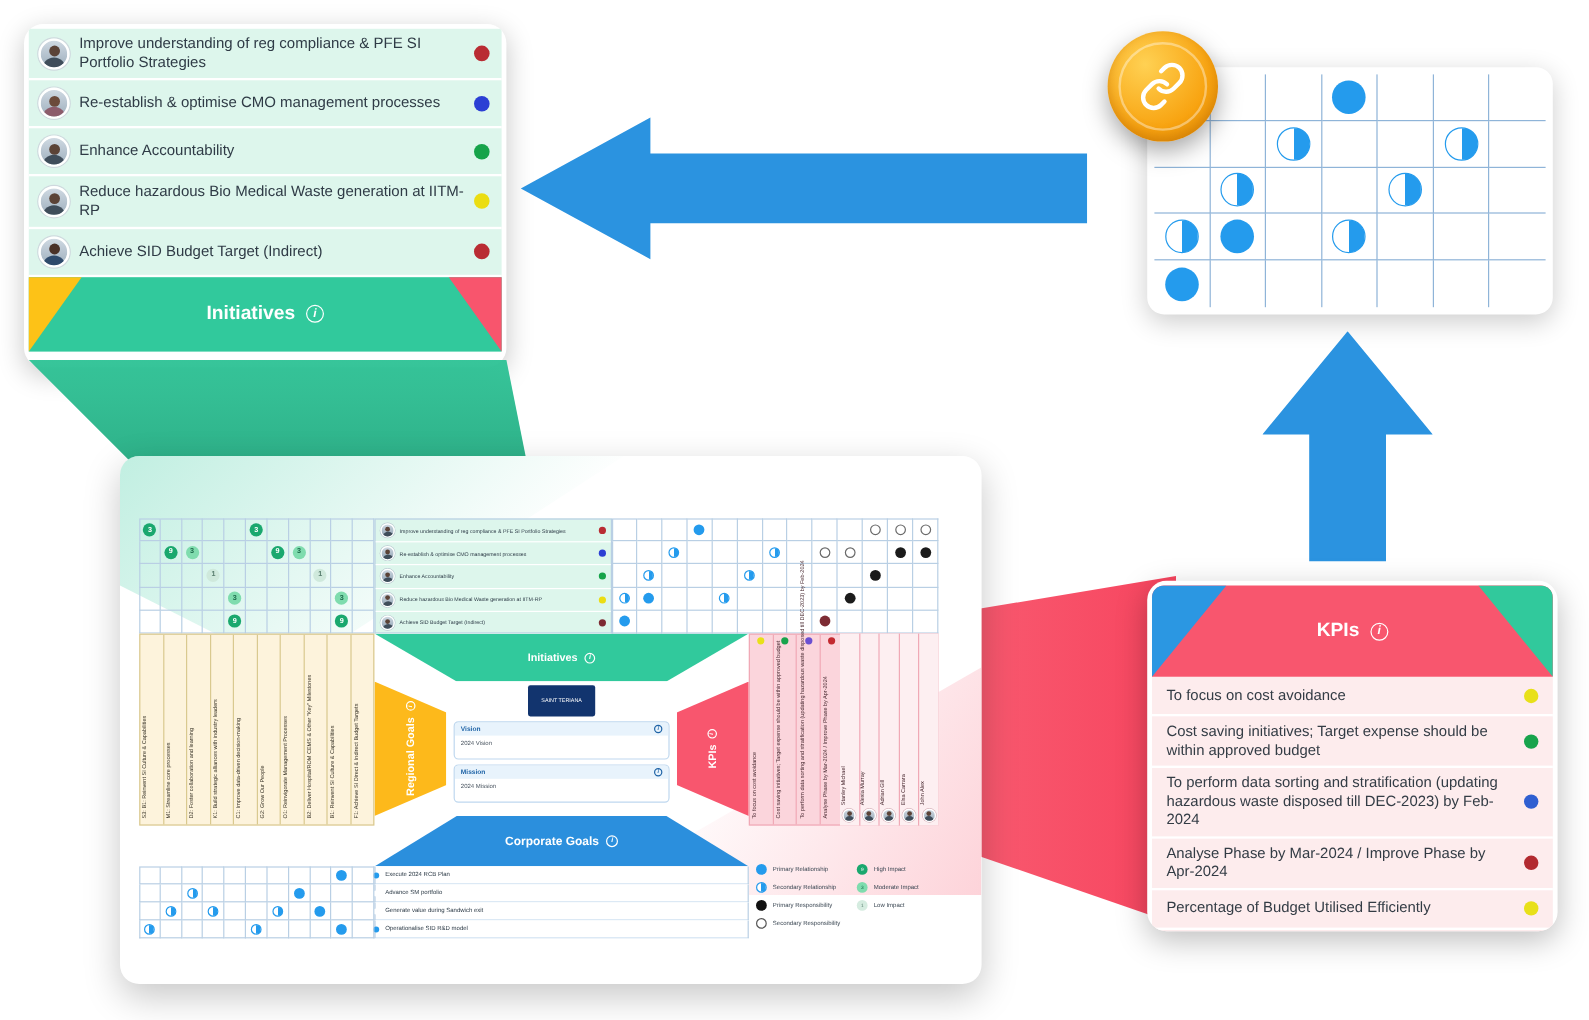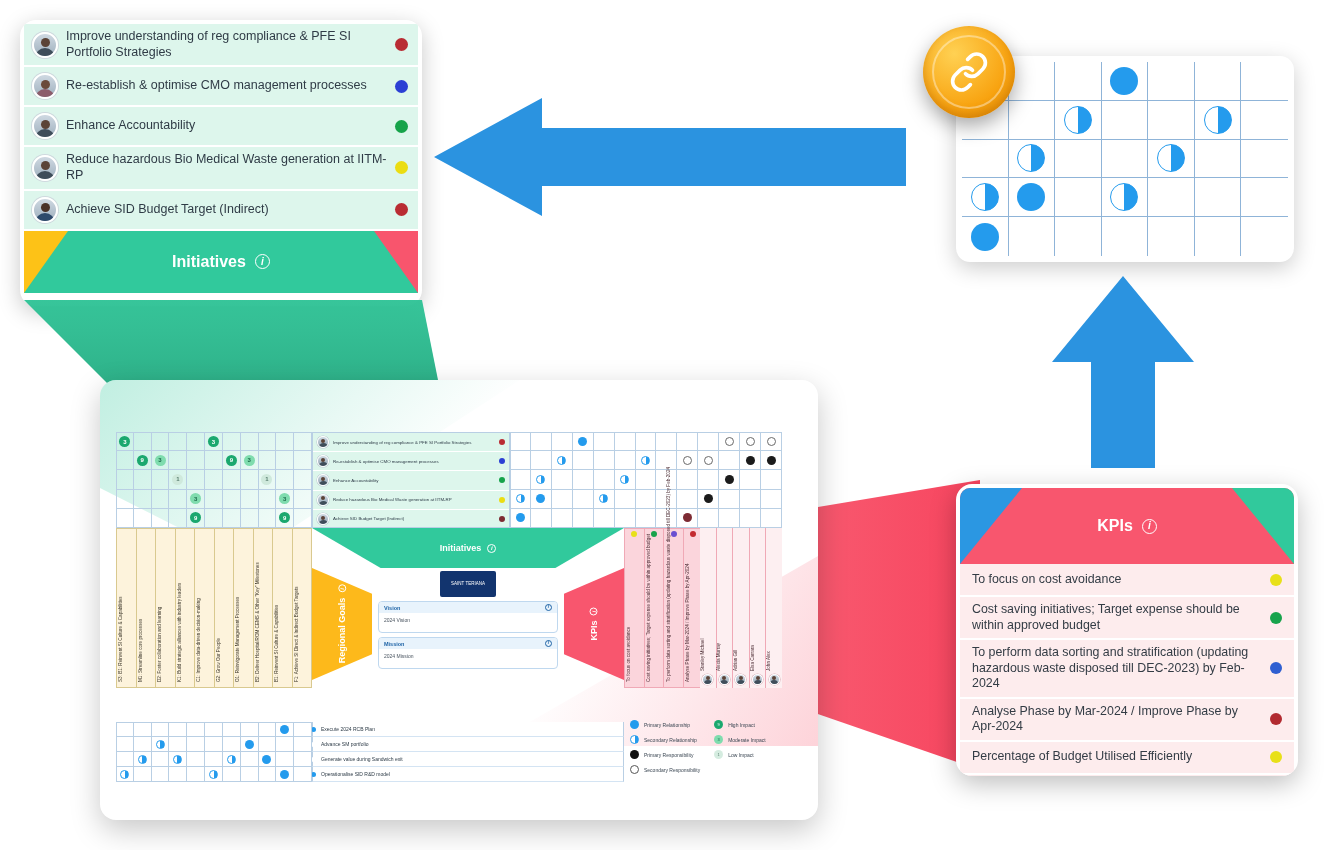--- a/index.html
+++ b/index.html
@@ -806,20 +806,24 @@
               <div class="vm-body">2024 Mission</div>
             </div>
           </div>
           <div id="xc-right">
             <span class="vcaption">
               <span>KPIs</span>
               <span class="info-ico" style="width:8px;height:8px;font-size:5px">i</span>
             </span>
           </div>
         </div>
+        <div id="xc-bot">
+          <span>Corporate Goals</span>
+          <span class="info-ico" style="width:10px;height:10px;font-size:6px">i</span>
+        </div>
       </div>
 
       <div id="cg-rows">
           <div class="cg-row">
      <span class="cd" style="background:#249bed"></span>
      <span>Execute 2024 RCB Plan</span>
    </div>
           <div class="cg-row">
      <span class="cd" style="background:#ffffff"></span>
      <span>Advance SM portfolio</span>

